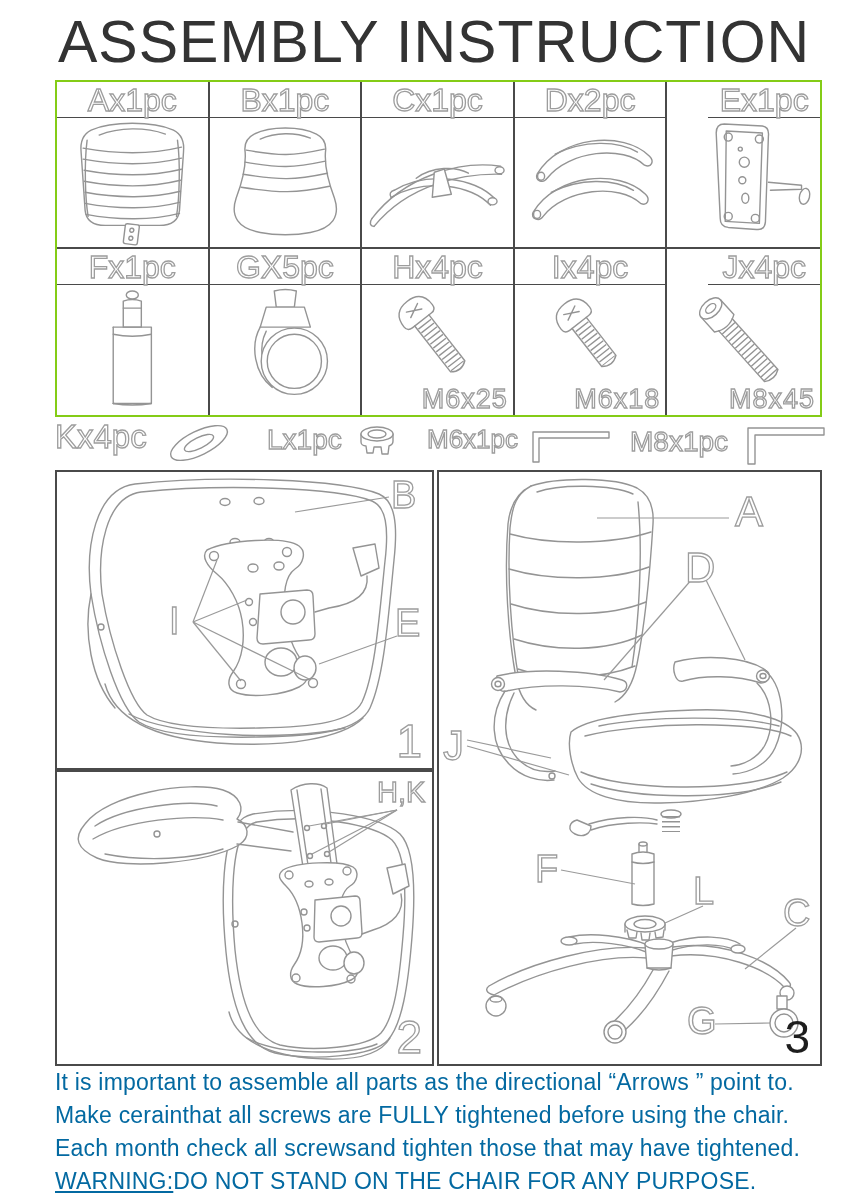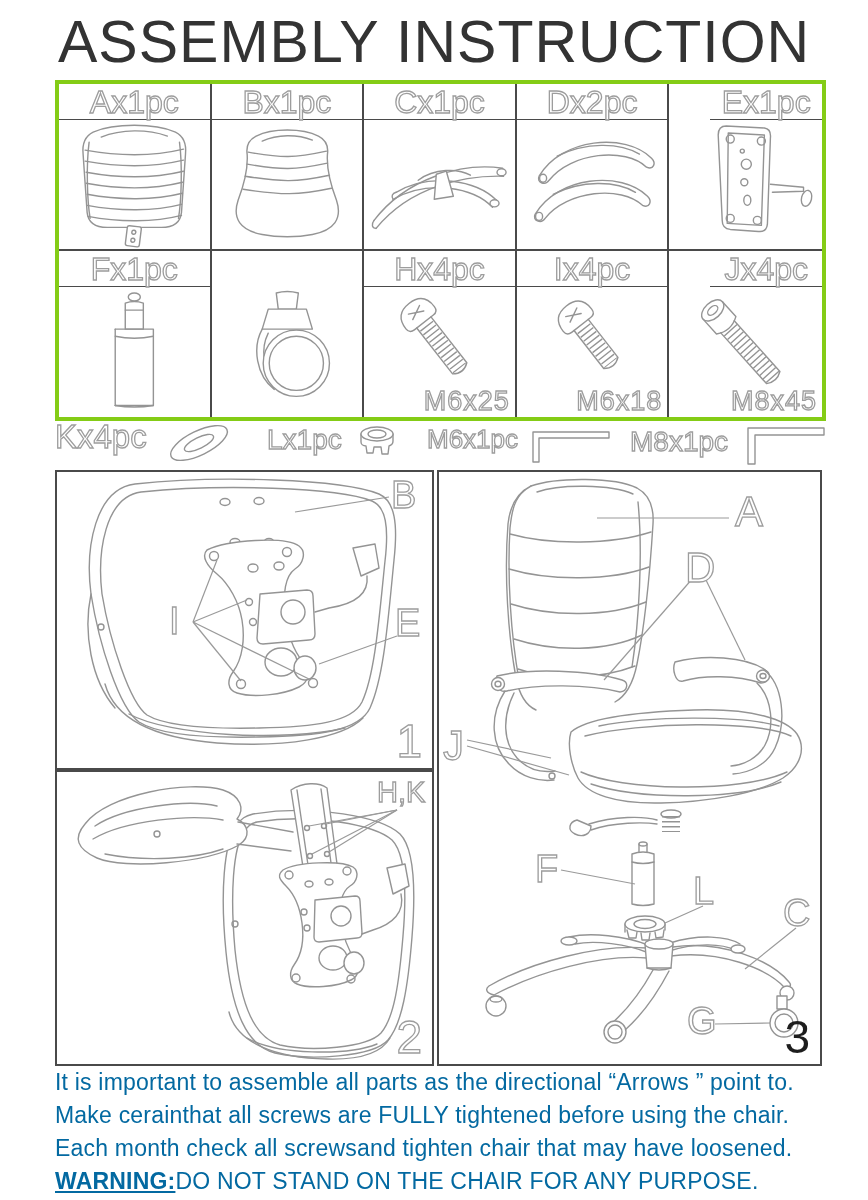--- a/index.html
+++ b/index.html
@@ -1,19 +1,19 @@
 <!DOCTYPE html>
 <html><head>
 <meta charset="utf-8">
 <style>
 html,body{margin:0;padding:0;background:#fff;}
 .page{position:relative;width:868px;height:1200px;background:#fff;font-family:"Liberation Sans",sans-serif;overflow:hidden;}
 .title{position:absolute;left:58px;top:8px;font-size:59px;letter-spacing:1px;color:#333;white-space:nowrap;}
 .outline{color:#fff;-webkit-text-stroke:1.3px #9d9d9d;}
-.grid{position:absolute;left:55px;top:80px;width:763px;height:333px;border:4px solid #84cc16;display:grid;grid-template-columns:repeat(5,1fr);grid-template-rows:1fr 1fr;}
+.grid{position:absolute;left:55px;top:80px;width:763px;height:333px;border:2px solid #84cc16;display:grid;grid-template-columns:repeat(5,1fr);grid-template-rows:1fr 1fr;}
 .cell{border-right:2px solid #4a4a4a;position:relative;}
 .cell.c5{border-right:none;padding-left:41px;}
 .cell.r1{border-bottom:2px solid #4a4a4a;}
 .cell-label{height:33px;border-bottom:1.5px solid #4a4a4a;display:flex;align-items:center;justify-content:center;font-size:32px;padding-top:2px;}
 .cell-art{position:absolute;left:0;top:36px;right:0;bottom:0;}
 .cell-art svg{position:absolute;left:0;top:0;width:100%;height:100%;}
 .size-label{position:absolute;right:5px;bottom:0px;font-size:27px;letter-spacing:1px;}
 svg .ln{stroke:#949494;fill:none;stroke-width:1.4;stroke-linejoin:round;stroke-linecap:round;}
 svg .wf{stroke:#949494;fill:#fff;stroke-width:1.4;stroke-linejoin:round;stroke-linecap:round;}
 svg .thread{stroke:#949494;fill:none;}
@@ -23,21 +23,21 @@
 .loose svg{position:absolute;}
 .panel{position:absolute;border:2px solid #4a4a4a;background:#fff;}
 #p1{left:55px;top:470px;width:375px;height:296px;}
 #p2{left:55px;top:770px;width:375px;height:292px;}
 #p3{left:437px;top:470px;width:381px;height:592px;}
 .panel svg.art{position:absolute;left:0;top:0;width:100%;height:100%;}
 .dlabel{position:absolute;font-size:38px;}
 .dnum{position:absolute;right:10px;bottom:0px;font-size:46px;}
 .dnum.solid{color:#1d1d1d;-webkit-text-stroke:0;}
 .footer{position:absolute;left:55px;top:1066px;width:770px;font-size:23px;color:#0369a1;line-height:33px;letter-spacing:0.2px;}
-.warn{text-decoration:underline;font-weight:bold;}
+.warn{text-decoration:underline;}
 </style>
 </head>
 <body>
 
 <div class="page">
   <div class="title">ASSEMBLY INSTRUCTION</div>
 
   <div class="grid">
 
     <div class="cell r1 c1">
@@ -134,20 +134,21 @@
         <path class="ln" d="M66,16 Q75,13 84,16 L84,42 L66,42 Z"></path>
         <path class="ln" d="M66,23 L84,23"></path>
         <path class="ln" d="M56,42 L94,42 L94,118 L56,118"></path>
         <path class="ln" d="M56,42 L56,118"></path>
         <path class="ln" d="M56,49 Q75,53 94,49"></path>
         <path class="ln" d="M56,118 Q75,121 94,118"></path>
       </svg>
         </div>
     </div>
     <div class="cell c2">
+      <div class="cell-label outline">GX5pc</div>
       <div class="cell-art">
           <svg viewBox="0 0 150 130">
         <path class="ln" d="M64,6 Q75,3 86,6 L84,22 L66,22 Z"></path>
         <path class="wf" d="M56,22 L94,22 L100,42 L50,42 Z"></path>
         <path class="ln" d="M50,42 C40,60 44,88 62,102"></path>
         <path class="ln" d="M56,46 C48,62 51,82 64,94"></path>
         <circle class="wf" cx="84" cy="76" r="33"></circle>
         <circle class="ln" cx="84" cy="76" r="27"></circle>
       </svg>
         </div>
@@ -378,16 +379,16 @@
     <span class="dlabel outline" style="left:96px;top:376px;font-size:38px;">F</span>
     <span class="dlabel outline" style="left:254px;top:398px;font-size:38px;">L</span>
     <span class="dlabel outline" style="left:344px;top:420px;font-size:38px;">C</span>
     <span class="dlabel outline" style="left:248px;top:528px;font-size:38px;">G</span>
     <span class="dnum solid">3</span>
   </div>
 
   <div class="footer">
     <div>It is important to assemble all parts as the directional “Arrows ” point to.</div>
     <div>Make cerainthat all screws are FULLY tightened before using the chair.</div>
-    <div>Each month check all screwsand tighten chair that may have loosened.</div>
+    <div>Each month check all screwsand tighten those that may have tightened.</div>
     <div><span class="warn">WARNING:</span><span>DO NOT STAND ON THE CHAIR FOR ANY PURPOSE.</span></div>
   </div>
 </div>
 
 </body></html>

